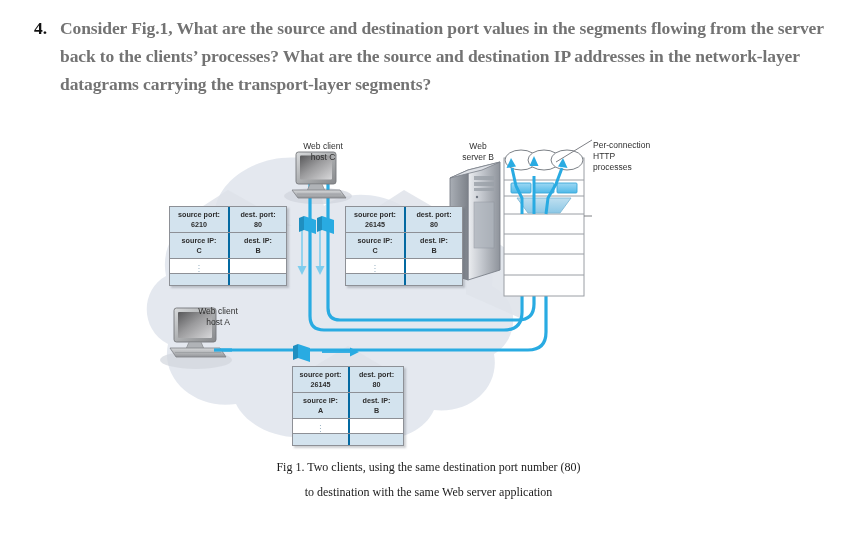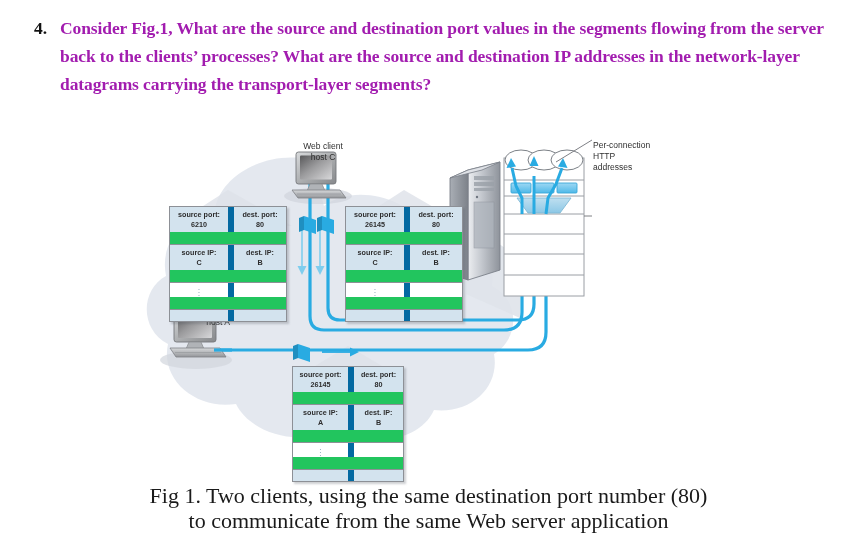--- a/index.html
+++ b/index.html
@@ -35,21 +35,21 @@
     width: 26px;
     flex: 0 0 26px;
     line-height: 28px;
     color: #111;
   }
   #question-text {
     font-family: "Liberation Serif", serif;
     font-size: 17.5px;
     font-weight: 700;
     line-height: 28px;
-    color: #a21caf;
+    color: #737373;
     text-align: left;
     letter-spacing: -0.1px;
   }
 
   
   #figure-canvas {
     position: absolute;
     left: 0;
     top: 118px;
     width: 857px;
@@ -77,45 +77,45 @@
   #label-host-c { left: 262px; top: 23px; width: 122px; }
   #label-server-b { left: 430px; top: 23px; width: 96px; }
   #label-host-a { left: 160px; top: 188px; width: 116px; }
   #label-http-proc { left: 593px; top: 22px; width: 110px; }
   #label-demux { left: 593px; top: 85px; width: 110px; }
 
   
   .seg-table {
     position: absolute;
     border: 1px solid #8d9096;
-    background: #22c55e;
+    background: #0f172a;
     box-shadow: 1.5px 1.5px 2px rgba(90,95,105,0.30);
     box-sizing: border-box;
   }
   .seg-row {
     display: flex;
     width: 100%;
     box-sizing: border-box;
   }
   .seg-row.filled { background: #d3e3ee; }
   .seg-row.blank { background: #ffffff; }
-  .seg-row + .seg-row { border-top: 1px solid #8d9096; margin-top: 12px; }
+  .seg-row + .seg-row { border-top: 1px solid #8d9096; }
   .seg-cell {
     flex: 1 1 50%;
     box-sizing: border-box;
     text-align: center;
     font-family: "Liberation Sans", sans-serif;
     font-size: 7.2px;
     font-weight: 700;
     color: #2d2d2d;
     line-height: 9.5px;
     padding: 3px 1px 3px 1px;
     position: relative;
   }
-  .seg-cell.right-cell { border-left: 6px solid #0369a1; }
+  .seg-cell.right-cell { border-left: 2px solid #0369a1; }
   .seg-cell .cell-label { display: block; }
   .seg-cell .cell-value { display: block; }
   .seg-row.blank .seg-cell,
   .seg-row.tail .seg-cell {
     padding: 0;
     height: 100%;
   }
   .seg-row.blank { height: 15px; }
   .seg-row.tail { height: 12px; }
   .dots {
@@ -131,25 +131,25 @@
   .dots span { display: block; }
 
   #seg-table-1 { left: 169px; top: 88px; width: 118px; }
   #seg-table-2 { left: 345px; top: 88px; width: 118px; }
   #seg-table-3 { left: 292px; top: 248px; width: 112px; }
 
   
   #caption {
     position: absolute;
     left: 0;
-    top: 483px;
+    top: 455px;
     width: 857px;
     text-align: center;
     font-family: "Liberation Serif", serif;
-    font-size: 22px;
+    font-size: 12px;
     font-weight: 400;
     line-height: 25px;
     color: #1a1a1a;
   }
 </style>
 </head>
 <body>
 
 <div id="question-block">
   <div class="q-row">
@@ -327,27 +327,29 @@
 
     <g stroke="#6f7277" stroke-width="0.9" fill="none">
       <line x1="556" y1="44" x2="592" y2="22"></line>
       <line x1="584" y1="98" x2="592" y2="98"></line>
     </g>
   </svg>
 
   <div class="fig-label center" id="label-host-c">Web client
 host C</div>
 
+  <div class="fig-label center" id="label-server-b">Web
+server B</div>
 
   <div class="fig-label center" id="label-host-a">Web client
 host A</div>
 
   <div class="fig-label left" id="label-http-proc">Per-connection
 HTTP
-addresses</div>
+processes</div>
 
 
   <div class="seg-table" id="seg-table-1">
     <div class="seg-row filled">
       <div class="seg-cell">
         <span class="cell-label">source port:</span>
         <span class="cell-value">6210</span>
       </div>
       <div class="seg-cell right-cell">
         <span class="cell-label">dest. port:</span>
@@ -451,14 +453,14 @@
     <div class="seg-row filled tail">
       <div class="seg-cell"></div>
       <div class="seg-cell right-cell"></div>
     </div>
   </div>
 
 </div>
 
 <div id="caption">
   <div>Fig 1. Two clients, using the same destination port number (80)</div>
-  <div>to communicate from the same Web server application</div>
+  <div>to destination with the same Web server application</div>
 </div>
 
 </body></html>

